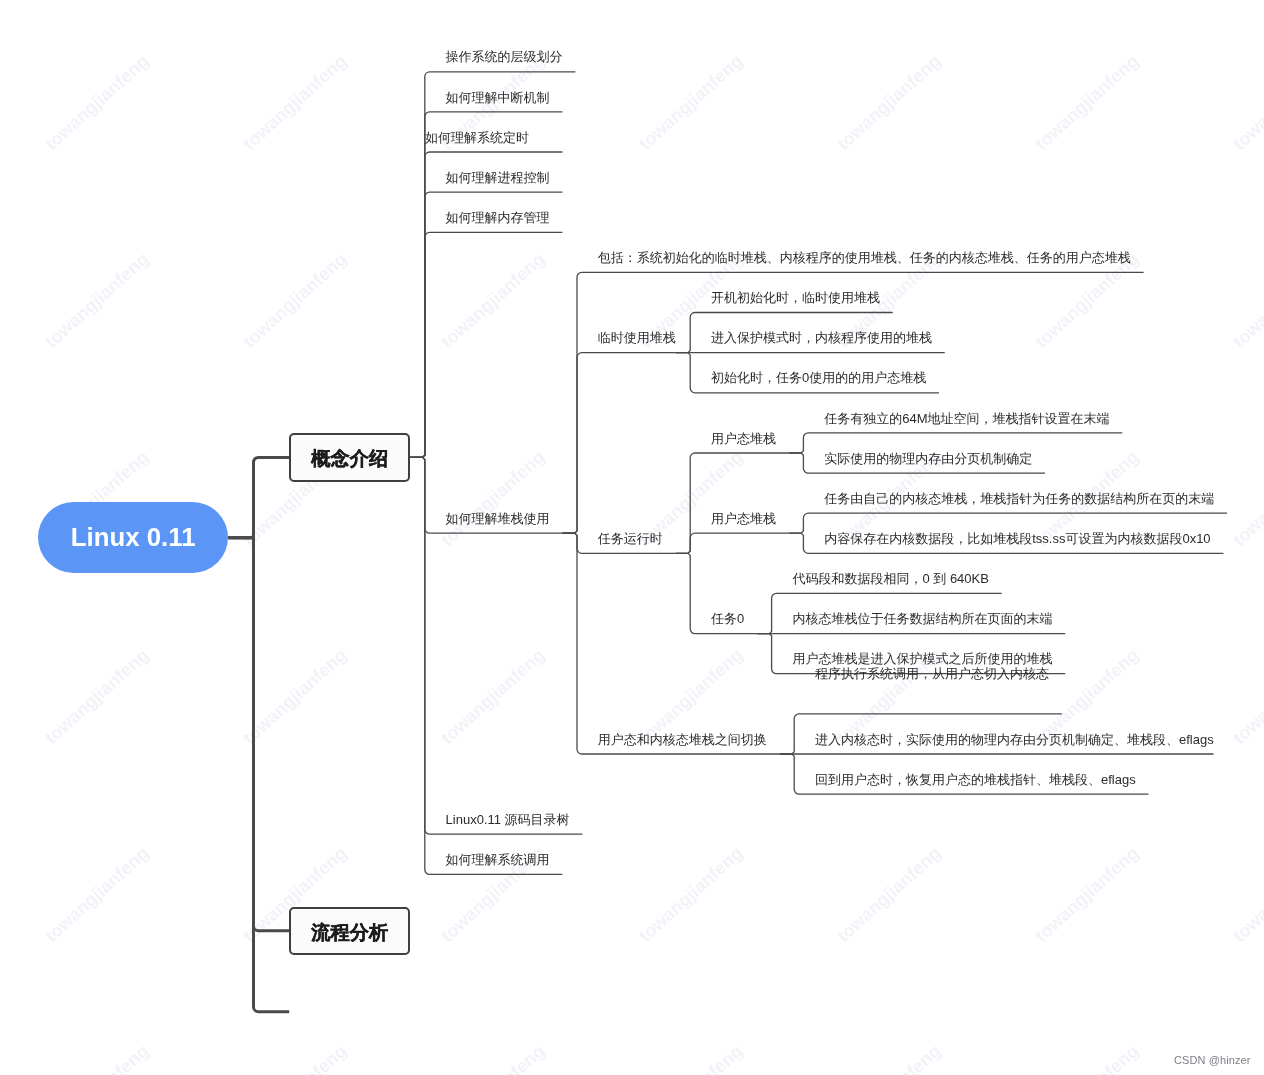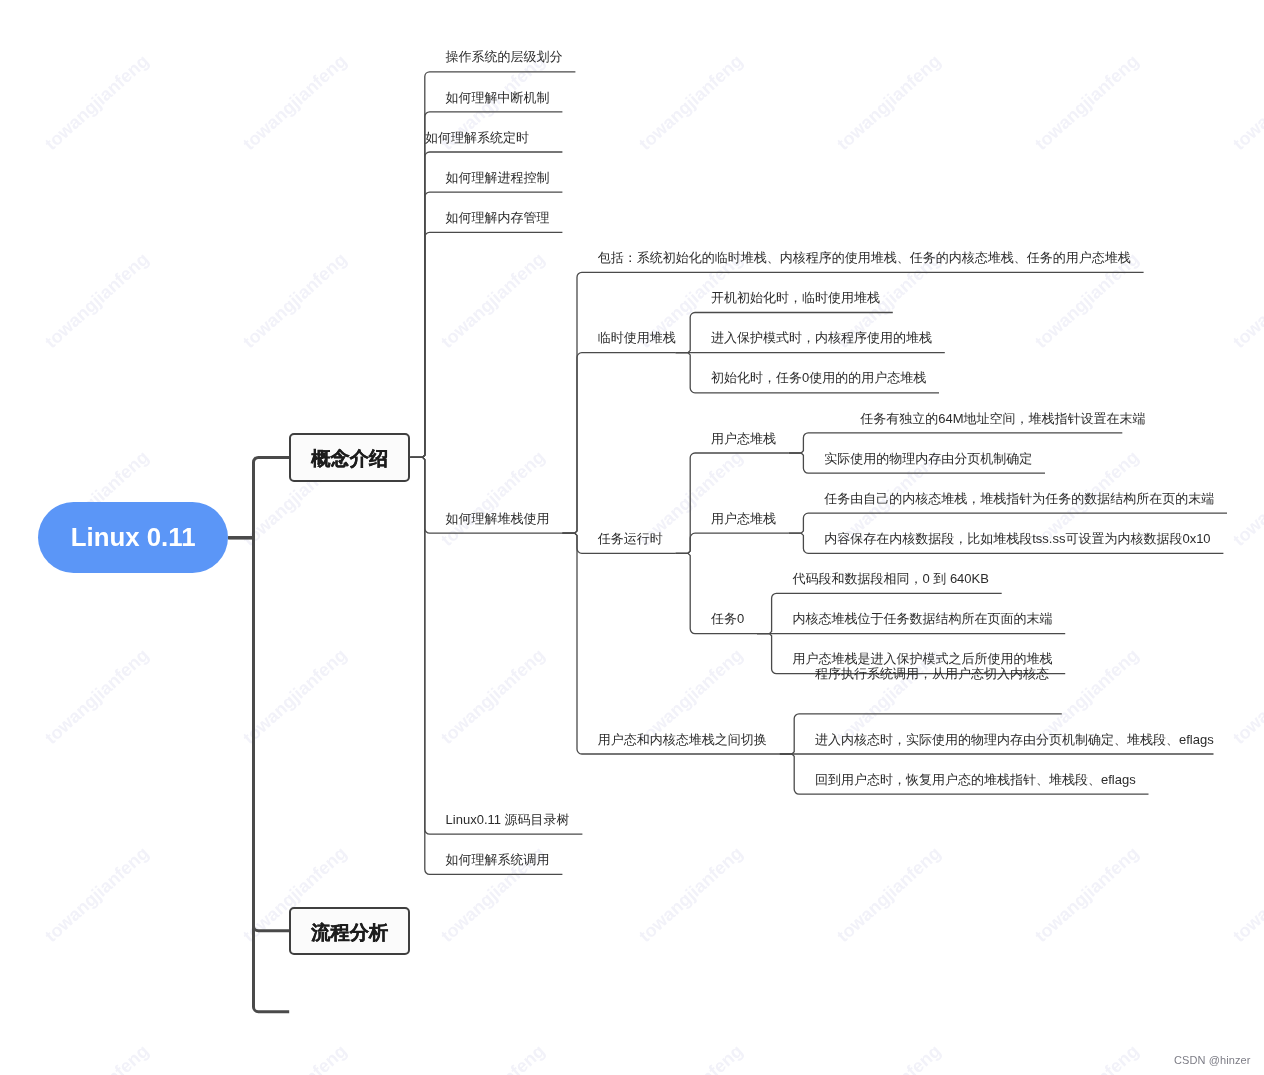--- a/index.html
+++ b/index.html
@@ -119,21 +119,21 @@
     <div class="nd line" style="left: 445.6px; top: 169.84px;">如何理解进程控制</div>
     <div class="nd line" style="left: 445.6px; top: 209.97px;">如何理解内存管理</div>
     <div class="nd line" style="left: 445.6px; top: 510.945px;">如何理解堆栈使用</div>
     <div class="nd line" style="left: 597.8px; top: 250.1px;">包括：系统初始化的临时堆栈、内核程序的使用堆栈、任务的内核态堆栈、任务的用户态堆栈</div>
     <div class="nd line" style="left: 597.8px; top: 330.36px;">临时使用堆栈</div>
     <div class="nd line" style="left: 711px; top: 290.23px;">开机初始化时，临时使用堆栈</div>
     <div class="nd line" style="left: 711px; top: 330.36px;">进入保护模式时，内核程序使用的堆栈</div>
     <div class="nd line" style="left: 711px; top: 370.49px;">初始化时，任务0使用的的用户态堆栈</div>
     <div class="nd line" style="left: 597.8px; top: 531.01px; text-align: center;">任务运行时</div>
     <div class="nd line" style="left: 711px; top: 430.685px;">用户态堆栈</div>
-    <div class="nd line" style="left: 824.2px; top: 410.62px; margin-left: 36px;">任务有独立的64M地址空间，堆栈指针设置在末端</div>
+    <div class="nd line" style="left: 824.2px; top: 410.62px;">任务有独立的64M地址空间，堆栈指针设置在末端</div>
     <div class="nd line" style="left: 824.2px; top: 450.75px;">实际使用的物理内存由分页机制确定</div>
     <div class="nd line" style="left: 711px; top: 510.945px;">用户态堆栈</div>
     <div class="nd line" style="left: 824.2px; top: 490.88px;">任务由自己的内核态堆栈，堆栈指针为任务的数据结构所在页的末端</div>
     <div class="nd line" style="left: 824.2px; top: 531.01px;">内容保存在内核数据段，比如堆栈段tss.ss可设置为内核数据段0x10</div>
     <div class="nd line" style="left: 711px; top: 611.27px;">任务0</div>
     <div class="nd line" style="left: 792.434px; top: 571.14px;">代码段和数据段相同，0 到 640KB</div>
     <div class="nd line" style="left: 792.434px; top: 611.27px;">内核态堆栈位于任务数据结构所在页面的末端</div>
     <div class="nd line" style="left: 792.434px; top: 651.4px;">用户态堆栈是进入保护模式之后所使用的堆栈</div>
     <div class="nd line" style="left: 597.8px; top: 731.66px;">用户态和内核态堆栈之间切换</div>
     <div class="nd line" style="left: 815px; top: 666px; text-align: right;">程序执行系统调用，从用户态切入内核态</div>

